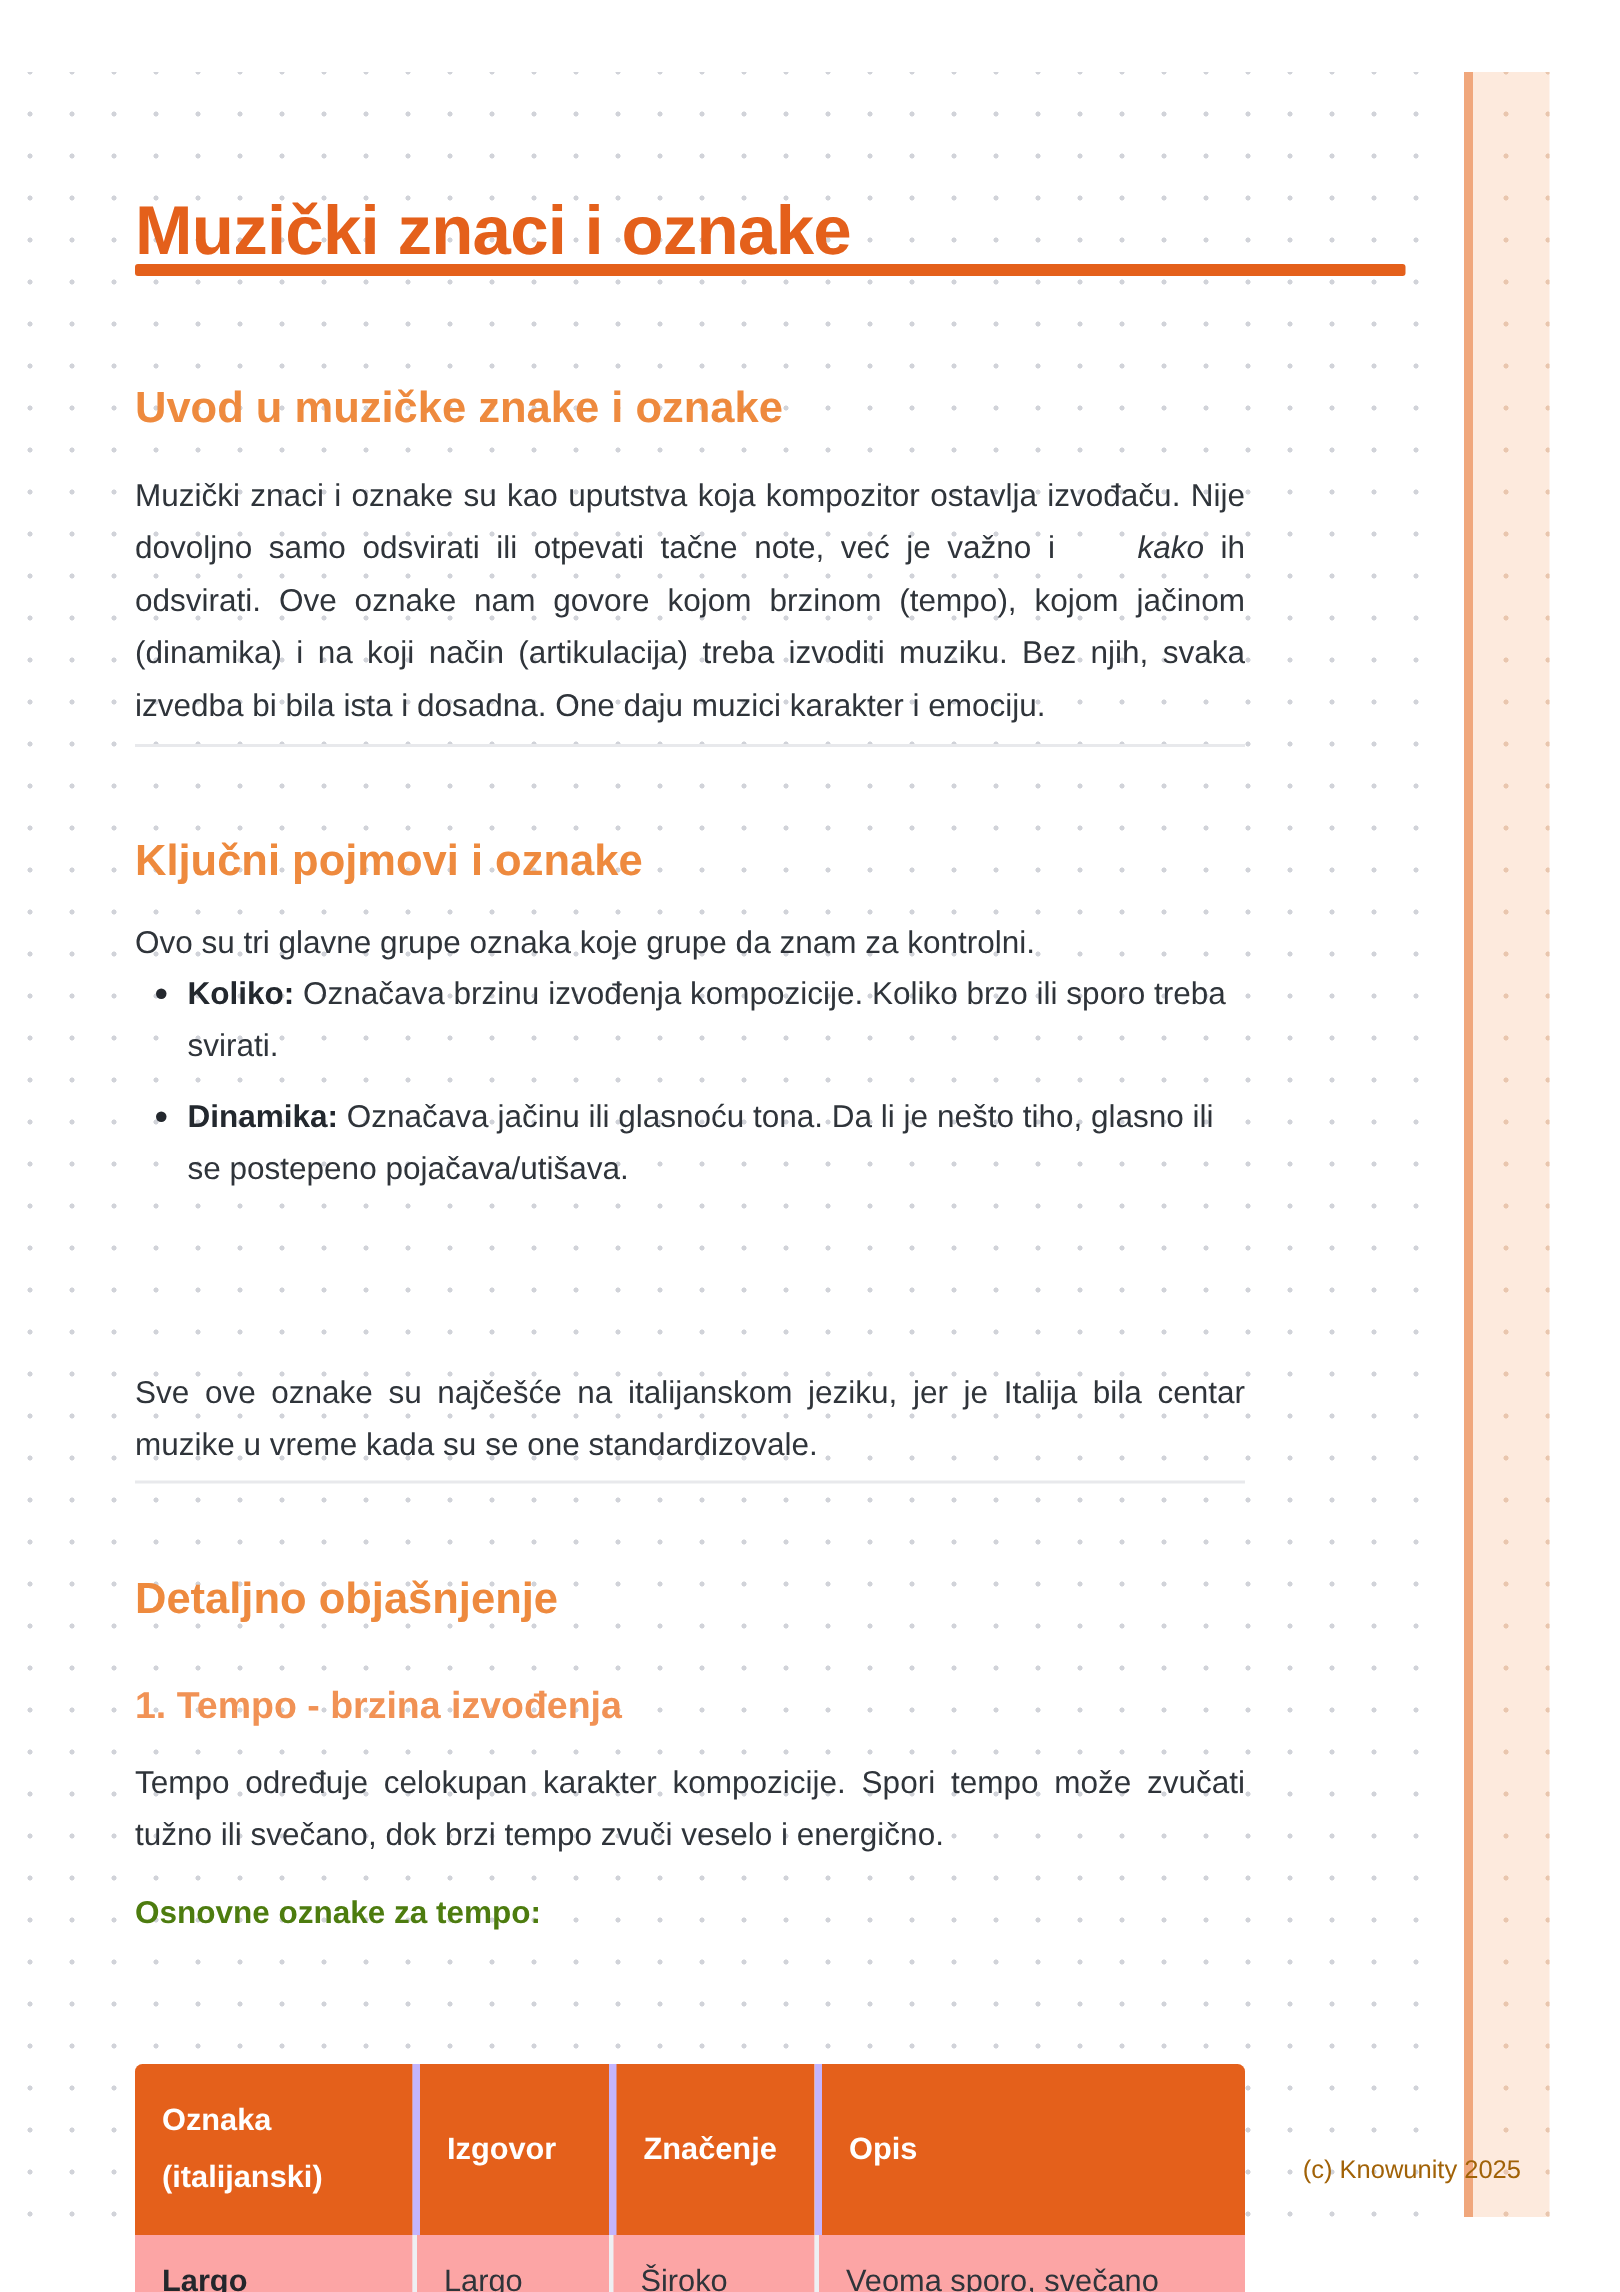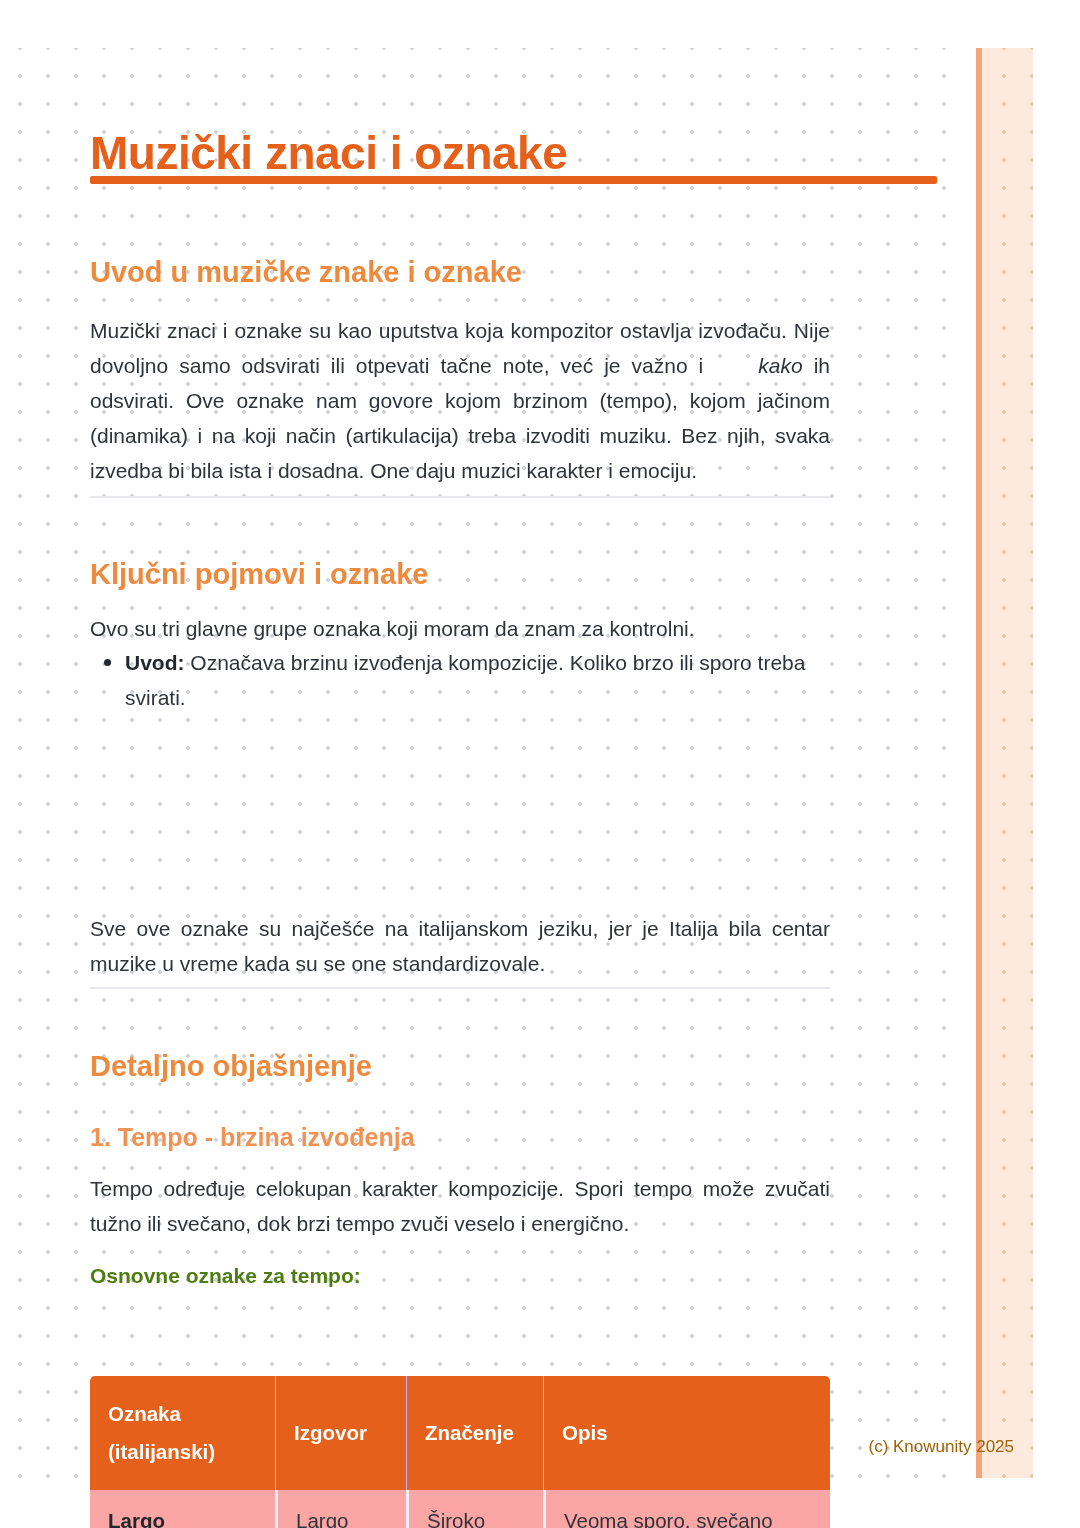--- a/index.html
+++ b/index.html
@@ -88,21 +88,21 @@
   #tempo-table {
     left: 90px; top: 1376px; width: 740px;
     border-collapse: separate; border-spacing: 0; table-layout: fixed;
   }
   #tempo-table th {
     box-sizing: border-box; height: 114px; vertical-align: middle;
     background: #e4601b; color: #ffffff;
     font-size: 20.5px; line-height: 38px; font-weight: 700; text-align: left;
     padding: 0 10px 0 18px;
   }
-  #tempo-table th + th { border-left: 1px solid #c4b5fd; }
+  #tempo-table th + th { border-left: 5px solid #c4b5fd; }
   #tempo-table th:first-child { border-top-left-radius: 5px; }
   #tempo-table th:last-child  { border-top-right-radius: 5px; }
   #tempo-table td {
     box-sizing: border-box; height: 64px; vertical-align: middle;
     background: #fca5a5; color: #2f343a;
     font-size: 20.5px; padding: 0 10px 0 18px;
     border-bottom: 2px solid #e9ebee;
   }
   #tempo-table td + td { border-left: 3px solid #eef0f3; }
   #tempo-table td.bold { font-weight: 700; color: #23272c; }
@@ -122,25 +122,28 @@
 <div id="title-underline" class="layer"></div>
 
 <h2 id="heading-uvod" class="layer h2">Uvod u muzičke znake i oznake</h2>
 
 <p id="paragraph-intro" class="layer para justify"><span>Muzički znaci i oznake su kao uputstva koja kompozitor ostavlja izvođaču. Nije dovoljno samo odsvirati ili otpevati tačne note, već je važno i </span><span class="em">kako</span><span> ih odsvirati. Ove oznake nam govore kojom brzinom (tempo), kojom jačinom (dinamika) i na koji način (artikulacija) treba izvoditi muziku. Bez njih, svaka izvedba bi bila ista i dosadna. One daju muzici karakter i emociju.</span></p>
 
 <div id="divider-1" class="layer divider"></div>
 
 <h2 id="heading-kljucni" class="layer h2">Ključni pojmovi i oznake</h2>
 
-<p id="paragraph-ovo" class="layer para">Ovo su tri glavne grupe oznaka koji moram da znam za kontrolni.</p>
+<p id="paragraph-ovo" class="layer para">Ovo su tri glavne grupe oznaka koje grupe da znam za kontrolni.</p>
 
 <div id="key-terms-list" class="layer">
   <div class="bullet-item">
-    <span class="dot"></span><span class="term">Uvod:</span><span> Označava brzinu izvođenja kompozicije. Koliko brzo ili sporo treba svirati.</span>
+    <span class="dot"></span><span class="term">Koliko:</span><span> Označava brzinu izvođenja kompozicije. Koliko brzo ili sporo treba svirati.</span>
+  </div>
+  <div class="bullet-item">
+    <span class="dot"></span><span class="term">Dinamika:</span><span> Označava jačinu ili glasnoću tona. Da li je nešto tiho, glasno ili se postepeno pojačava/utišava.</span>
   </div>
 </div>
 
 <p id="paragraph-sve" class="layer para justify">Sve ove oznake su najčešće na italijanskom jeziku, jer je Italija bila centar muzike u vreme kada su se one standardizovale.</p>
 
 <div id="divider-2" class="layer divider"></div>
 
 <h2 id="heading-detaljno" class="layer h2">Detaljno objašnjenje</h2>
 
 <h3 id="heading-tempo-sub" class="layer h3">1. Tempo - brzina izvođenja</h3>

